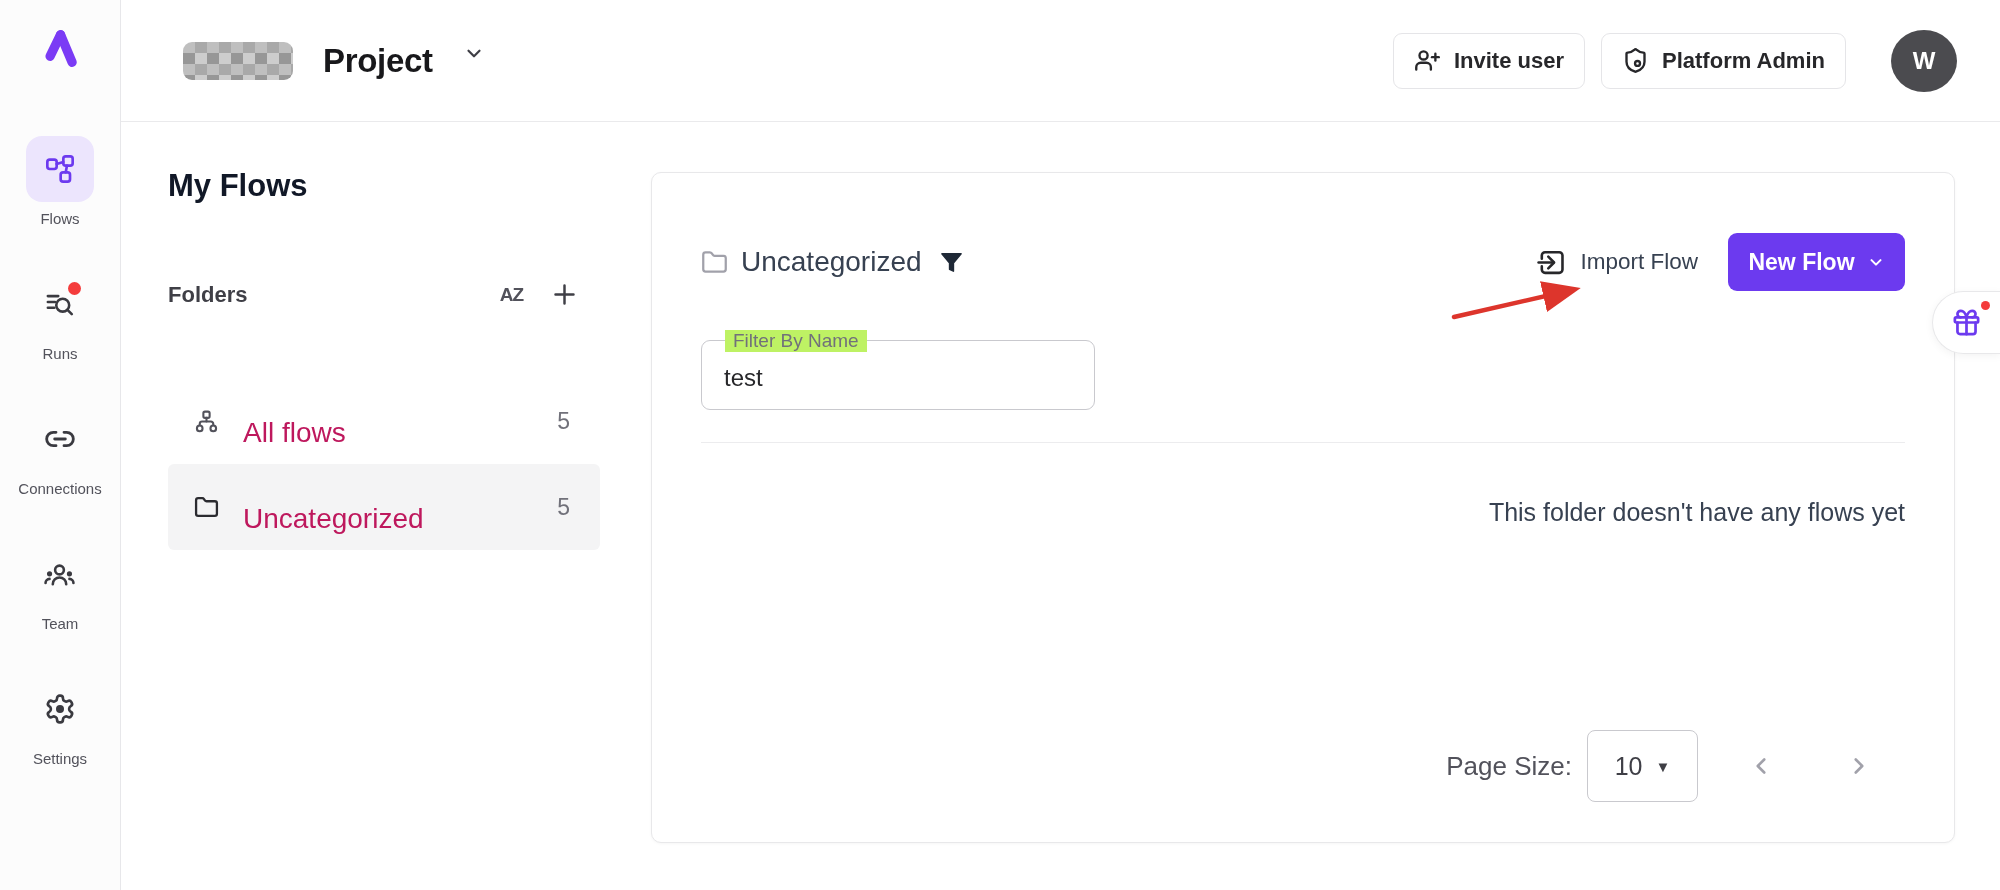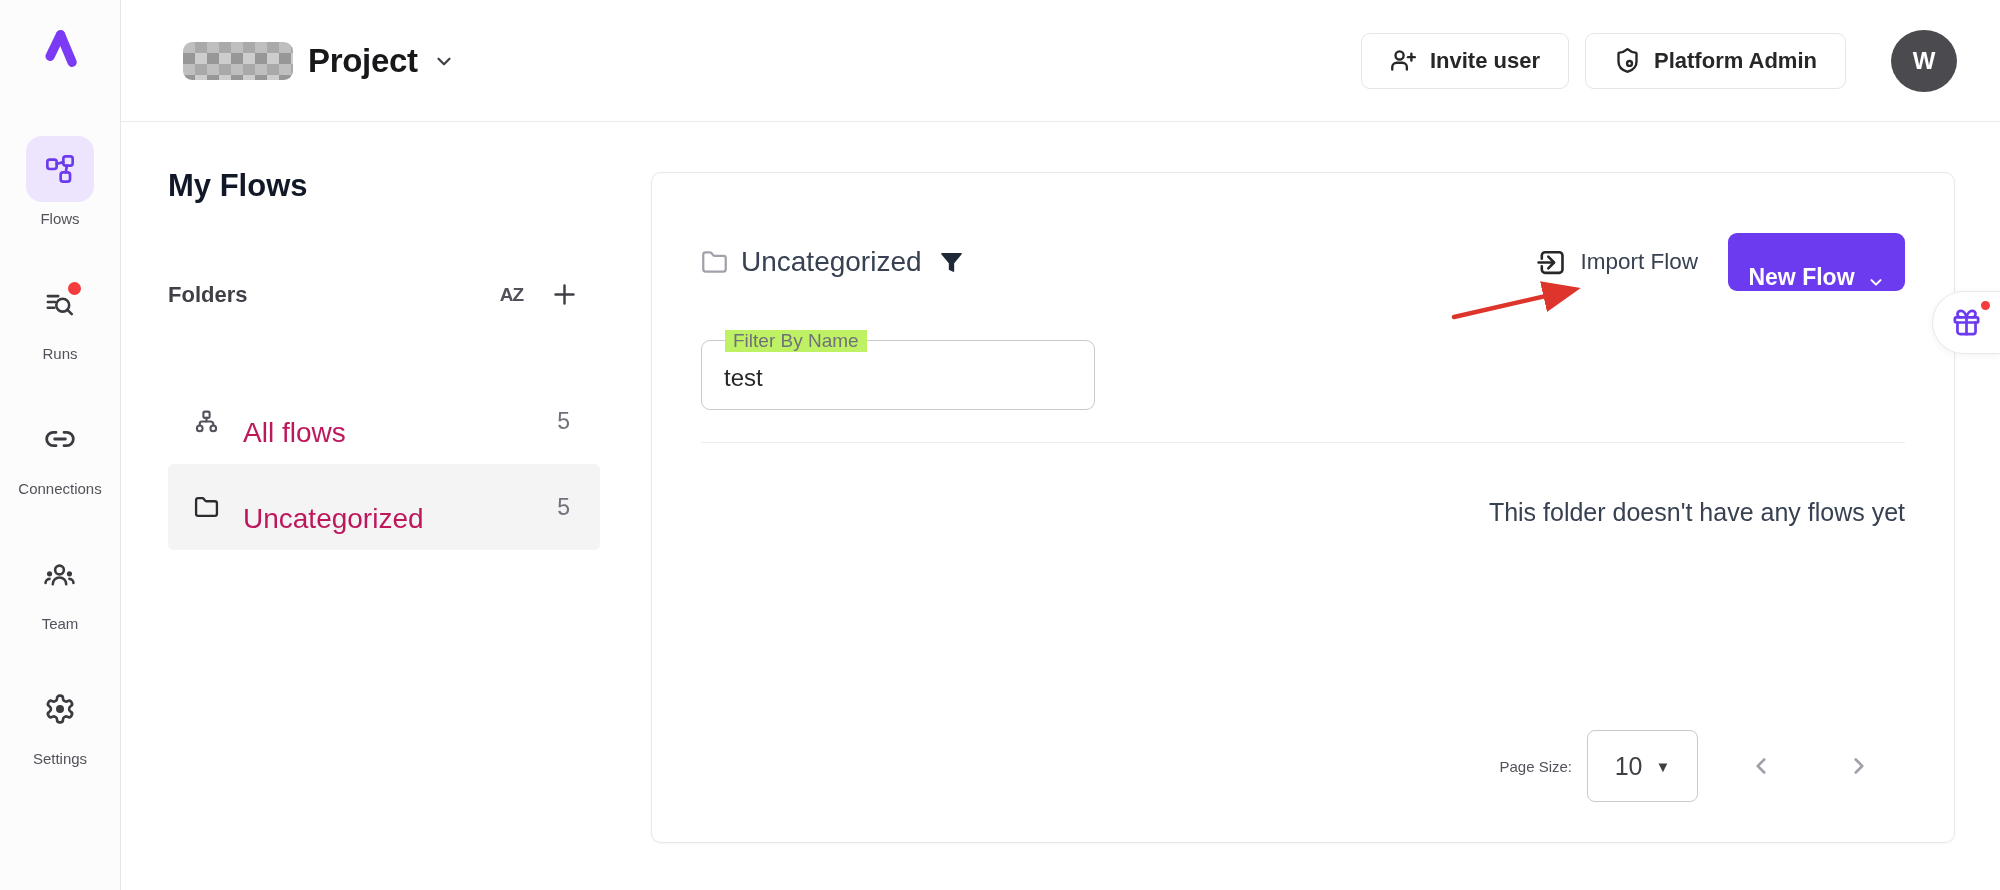--- a/index.html
+++ b/index.html
@@ -23,30 +23,30 @@
   .icon-wrap.active { background:#ece5fd; color:#6c3aef; }
   .nav-label { margin-top:8px; font-size:15px; color:#52525b; }
   .red-dot { position:absolute; top:11px; right:13px; width:13px; height:13px; border-radius:50%; background:#f43c3c; }
 
   
   .header {
     position:absolute; left:121px; top:0; right:0; height:122px; background:#fff;
     border-bottom:1px solid #eaeaec; display:flex; align-items:center;
     padding:0 43px 0 62px; z-index:2;
   }
-  .project-switcher { display:flex; align-items:center; gap:15px; cursor:pointer; }
+  .project-switcher { display:flex; gap:30px; cursor:pointer; }
   .pixel-block {
     width:110px; height:38px; border-radius:9px;
     background:repeating-conic-gradient(#a9a9a9 0% 25%, #cdcdcd 25% 50%, #979797 50% 75%, #bfbfbf 75% 100%);
     background-size:24px 22px;
   }
   .project-title { font-size:33px; font-weight:700; color:#18181b; letter-spacing:-0.3px; }
   .spacer { flex:1; }
   .hbtn {
-    display:flex; align-items:center; gap:13px; height:56px; padding:0 28px;
+    display:flex; align-items:center; gap:13px; height:56px; padding:0 20px;
     border:1px solid #e5e5e8; border-radius:9px; background:#fff; cursor:pointer;
     font-size:22px; font-weight:600; color:#27272a; margin-left:16px; white-space:nowrap;
   }
   .tasks-count { font-weight:700; color:#18181b; }
   .tasks-unit { font-weight:400; color:#3f3f46; margin-left:4px; }
   .avatar {
     margin-left:45px; width:66px; height:62px; border-radius:50%; background:#4b4b4f;
     color:#fff; font-size:24px; font-weight:700; display:flex; align-items:center; justify-content:center;
     cursor:pointer;
   }
@@ -77,40 +77,40 @@
   }
   .panel-header { margin-top:60px; height:58px; display:flex; align-items:center; }
   .panel-folder-icon { color:#a1a1aa; margin-right:13px; }
   .panel-title { font-size:28px; font-weight:500; color:#374151; margin-right:18px; }
   .funnel { color:#1f2937; cursor:pointer; }
   .panel-actions { margin-left:auto; display:flex; align-items:center; }
   .import-flow { display:flex; align-items:center; gap:13px; cursor:pointer; color:#374151; }
   .import-flow .lbl { font-size:22.5px; font-weight:500; }
   .new-flow-btn {
     margin-left:30px; width:177px; height:58px; border:none; border-radius:9px;
-    background:#6c3aef; color:#fff; display:flex; align-items:flex-end; justify-content:center; gap:12px;
+    background:#6c3aef; color:#fff; display:flex; align-items:center; justify-content:center; gap:12px;
     font-size:23px; font-weight:600; cursor:pointer; font-family:inherit;
   }
   .filter-wrap { position:relative; margin-top:49px; width:394px; }
   .filter-input {
     width:394px; height:70px; border:1.5px solid #c9c9ce; border-radius:9px;
     padding:6px 0 0 22px; font-size:24px; color:#27272a; font-family:inherit; outline:none; background:#fff;
   }
   .filter-label {
     position:absolute; top:-10px; left:24px; background:#bef264; padding:0 8px;
     font-size:19px; color:#71717a;
   }
   .table-head {
     margin-top:70px; display:grid; grid-template-columns:259px 249px 306px 1fr;
     padding-left:30px; font-size:21px; font-weight:700; color:#18181b;
   }
   .divider { margin-top:32px; height:1px; background:#ececee; }
   .empty-msg { margin-top:55px; text-align:right; font-size:25px; color:#374151; }
   .pagination { position:absolute; right:82px; bottom:40px; display:flex; align-items:center; }
-  .page-size-label { font-size:15px; color:#52525b; }
+  .page-size-label { font-size:26px; color:#52525b; }
   .page-size-select {
     margin-left:15px; width:111px; height:72px; border:1.5px solid #c9c9ce; border-radius:8px;
     display:flex; align-items:center; justify-content:center; gap:13px; cursor:pointer; background:#fff;
   }
   .page-size-value { font-size:25px; color:#3f3f46; }
   .select-caret { font-size:15px; color:#3f3f46; }
   .page-chev { color:#a1a1aa; cursor:pointer; }
   .chev-prev { margin-left:50px; }
   .chev-next { margin-left:72px; }
 

